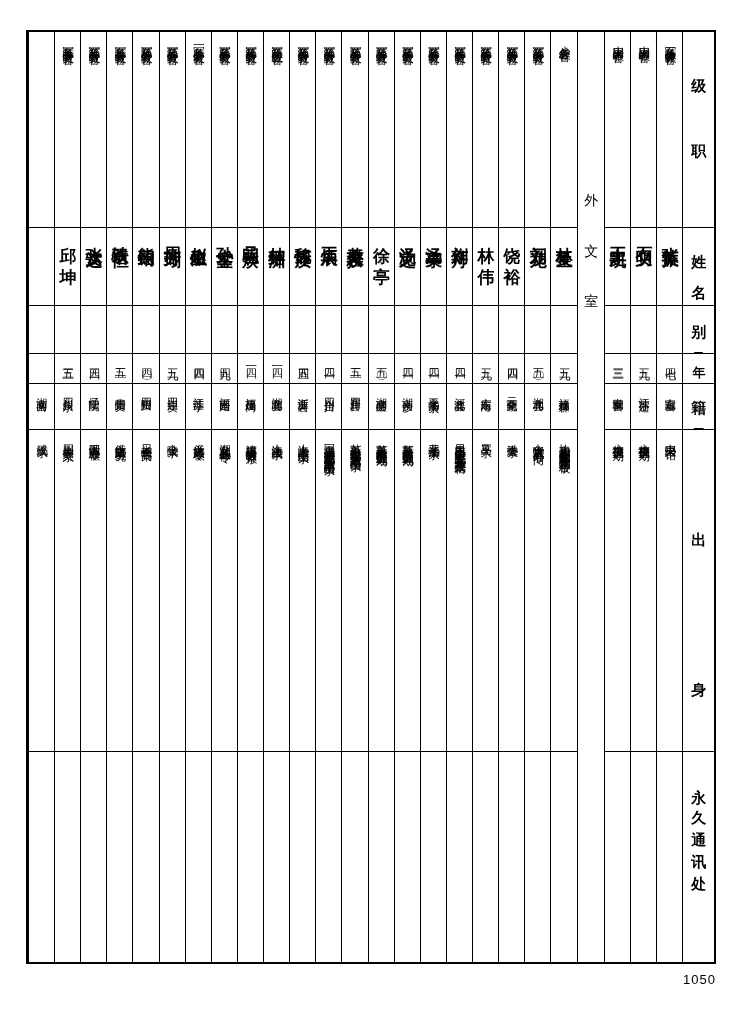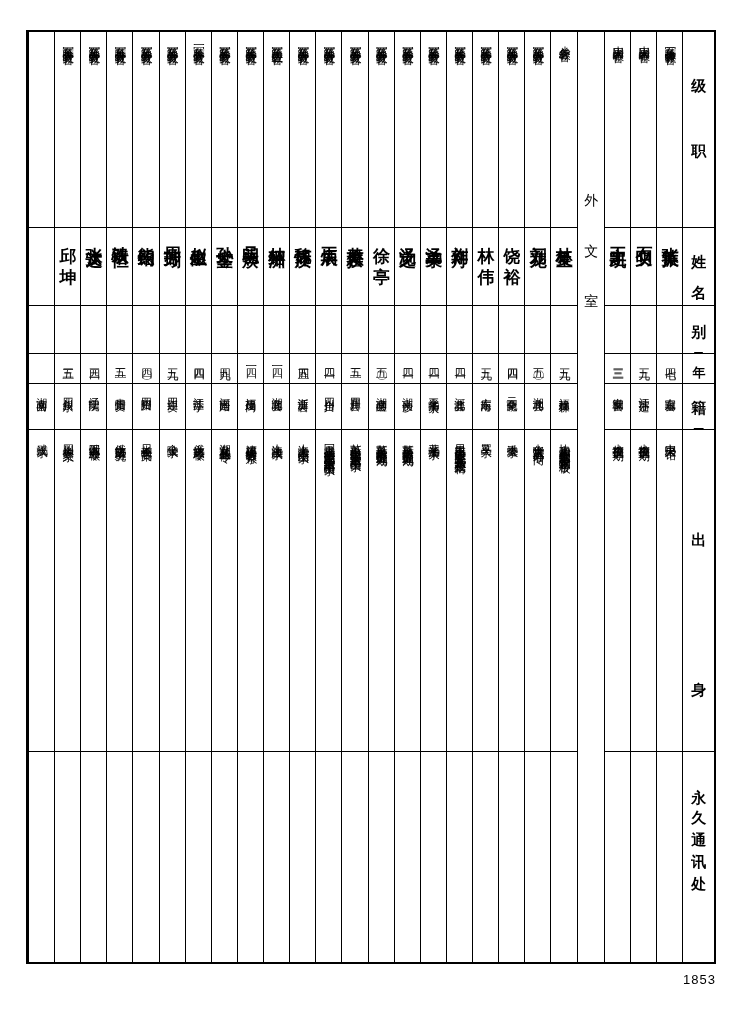--- a/index.html
+++ b/index.html
@@ -642,14 +642,14 @@
           <div class="cell h-origin">
             <span class="vtext fs-org two-line">武汉大学</span>
           </div>
           <div class="cell h-addr last" style="align-items: flex-end;">
             <span class="vtext fs-addr" style="padding-top: 0px; padding-bottom: 4px;">本校外文室</span>
           </div>
         </div></div>
 
   </div>
 
-  <div class="page-number">1853</div>
+  <div class="page-number">1050</div>
 </div>
 
 </body></html>

